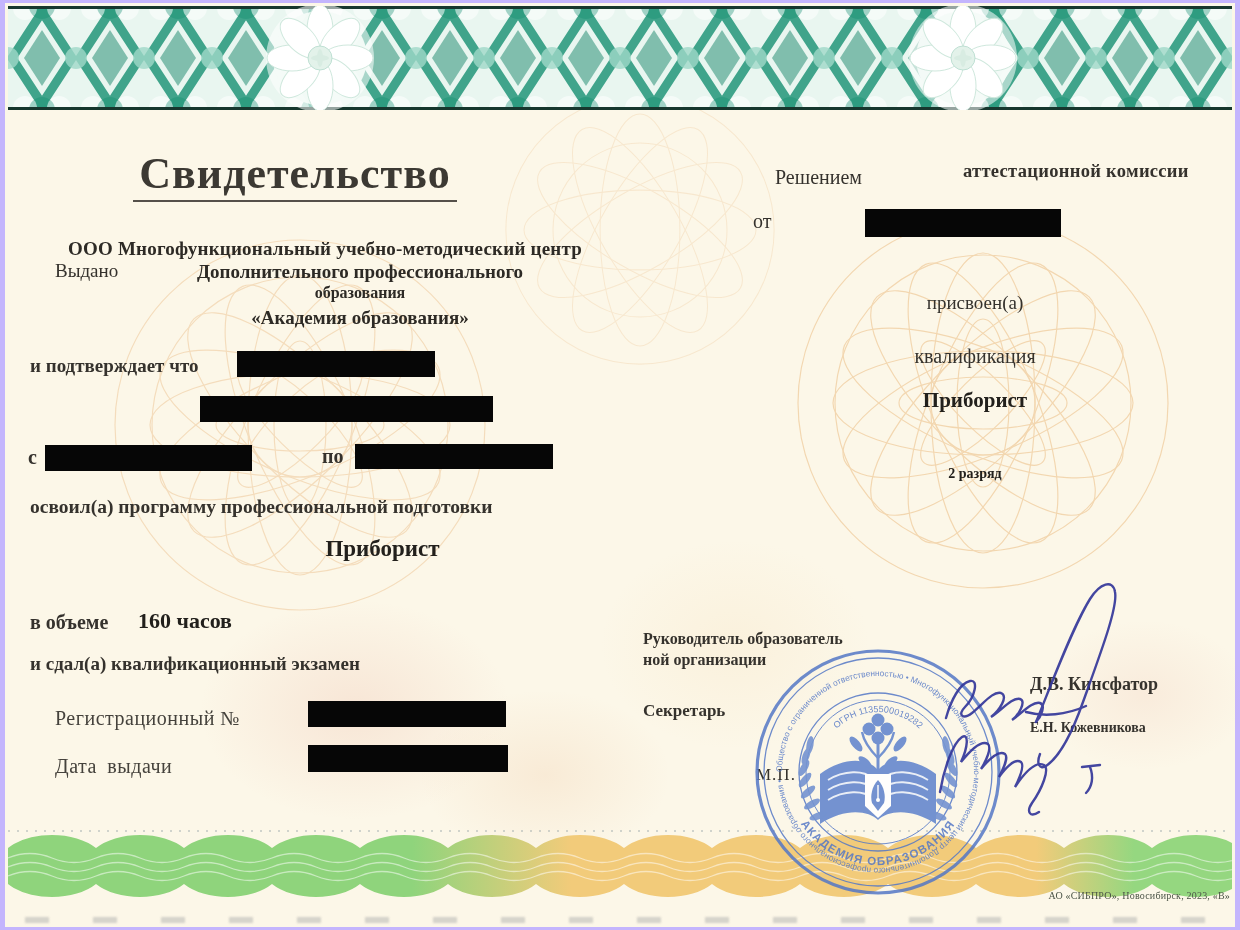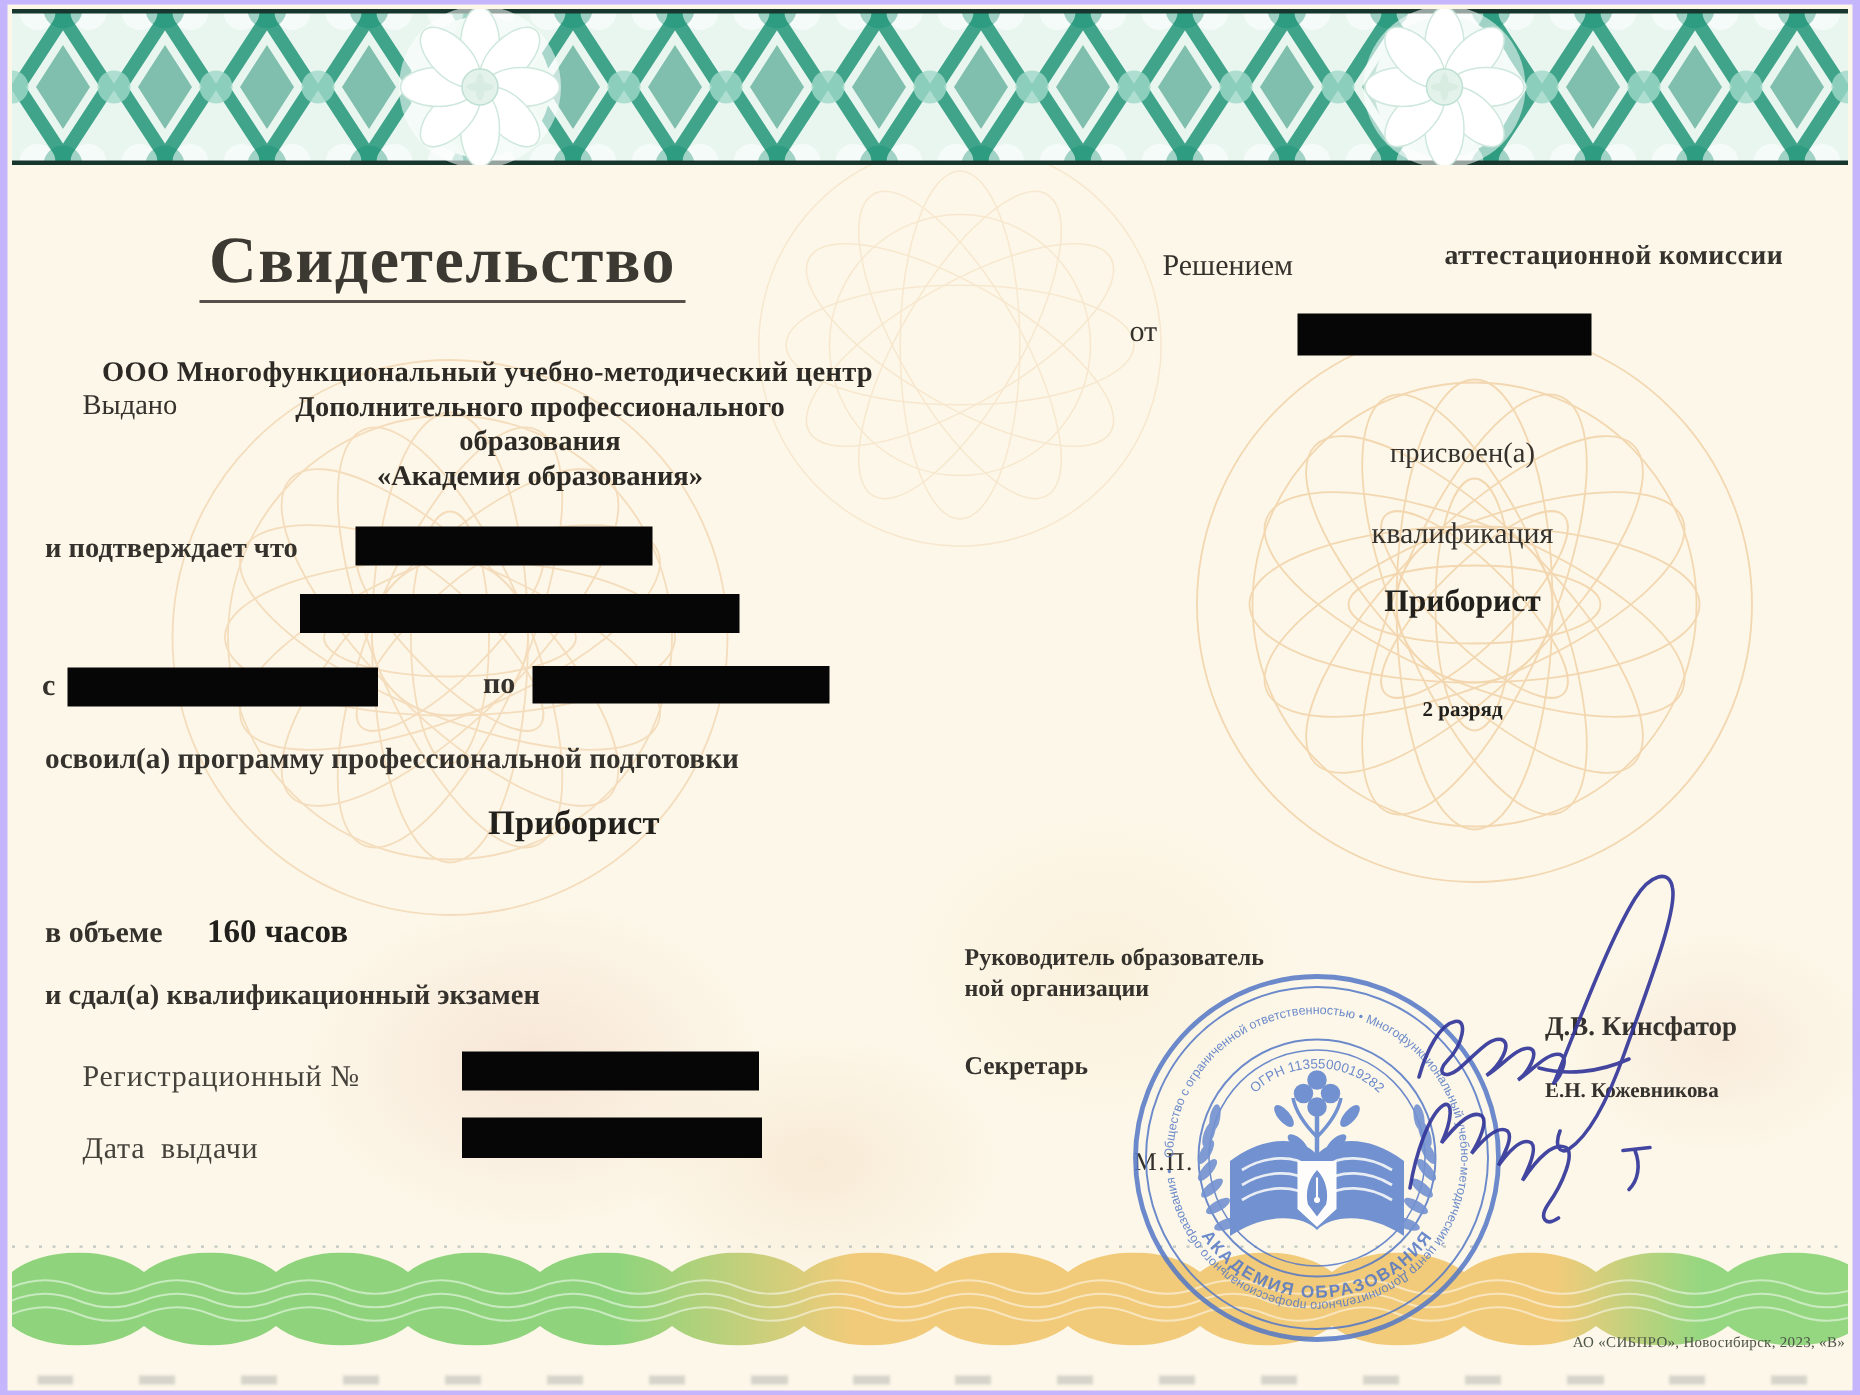--- a/index.html
+++ b/index.html
@@ -171,21 +171,21 @@
     </g>
   </svg>
 
   <div class="title-wrap">
     <div class="cert-title">Свидетельство</div>
   </div>
 
   <div class="t" style="left:55px;top:259px;font-size:19px;">Выдано</div>
   <div class="t b ctr" style="left:60px;top:237px;width:530px;font-size:19px;letter-spacing:.2px;color:#2d2a25;">ООО Многофункциональный учебно-методический центр</div>
   <div class="t b ctr" style="left:135px;top:260px;width:450px;font-size:19px;color:#2d2a25;">Дополнительного профессионального</div>
-  <div class="t b ctr" style="left:135px;top:283px;width:450px;font-size:19px;color:#2d2a25;">образования</div>
+  <div class="t b ctr" style="left:135px;top:283px;width:450px;font-size:16px;color:#2d2a25;">образования</div>
   <div class="t b ctr" style="left:135px;top:306px;width:450px;font-size:19px;color:#2d2a25;">«Академия образования»</div>
 
   <div class="t b" style="left:30px;top:354px;font-size:19px;">и подтверждает что</div>
   <div class="bar" style="left:237px;top:351px;width:198px;height:26px;"></div>
   <div class="bar" style="left:200px;top:396px;width:293px;height:26px;"></div>
 
   <div class="t b" style="left:28px;top:445px;font-size:20px;">с</div>
   <div class="bar" style="left:45px;top:445px;width:207px;height:26px;"></div>
   <div class="t b" style="left:322px;top:444px;font-size:20px;">по</div>
   <div class="bar" style="left:355px;top:444px;width:198px;height:25px;"></div>

